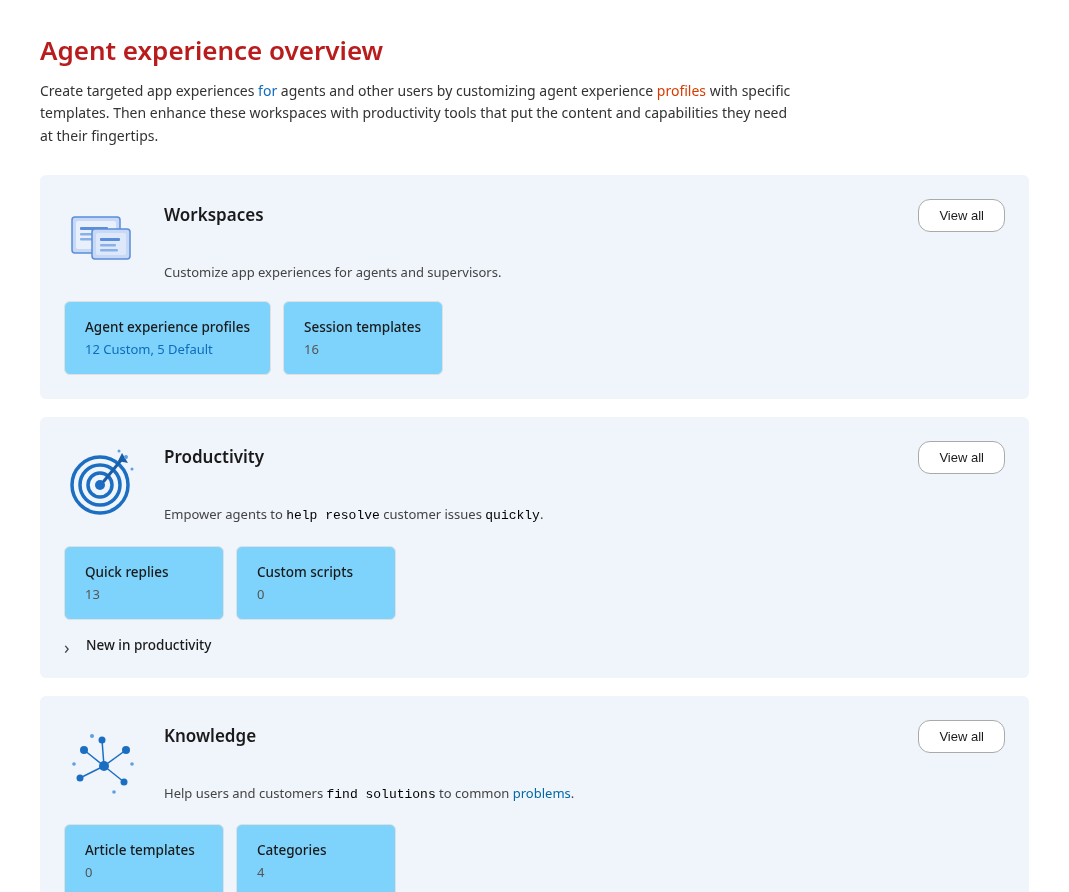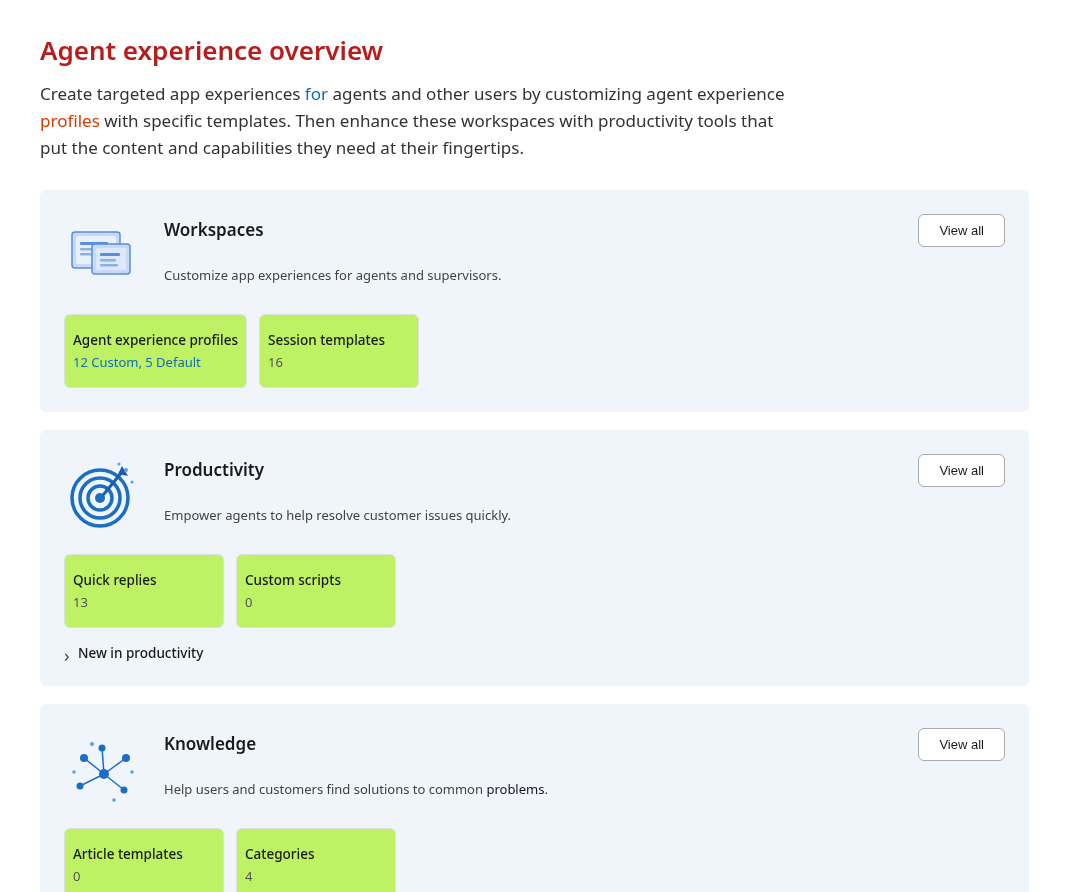--- a/index.html
+++ b/index.html
@@ -19,21 +19,21 @@
     }
 
     .page-title {
       font-size: 26px;
       font-weight: 600;
       color: #b91c1c;
       margin-bottom: 12px;
     }
 
     .page-description {
-      font-size: 17px;
+      font-size: 14px;
       color: #333;
       line-height: 1.6;
       max-width: 760px;
       margin-bottom: 28px;
     }
 
     .page-description .link-blue {
       color: #0f6cbd;
       text-decoration: none;
     }
@@ -70,68 +70,69 @@
       height: 80px;
       flex-shrink: 0;
       display: flex;
       align-items: center;
       justify-content: center;
     }
 
     .section-title-block {
       display: flex;
       flex-direction: column;
-      gap: 8px;
+      gap: 20px;
       padding-top: 4px;
     }
 
     .section-title {
       font-size: 17px;
       font-weight: 600;
       color: #1a1a1a;
     }
 
     .section-subtitle {
       font-size: 13px;
       color: #444;
       line-height: 1.4;
       margin-top: 17px;
     }
 
     .section-subtitle .link-blue {
-      color: #404040;
+      color: #000000;
+      font-family: Liberation Mono, monospace;
     }
 
     .section-subtitle .link-orange {
-      color: #0f172a;
+      color: #0369a1;
     }
 
     .view-all-btn {
       padding: 8px 20px;
       border: 1px solid #aaa;
       background: #fff;
-      border-radius: 6px;
+      border-radius: 12px;
       font-size: 13px;
       cursor: pointer;
       color: #1a1a1a;
       white-space: nowrap;
       align-self: flex-start;
     }
 
     .cards-row {
       display: flex;
       gap: 12px;
       flex-wrap: wrap;
     }
 
     .card {
-      background: #bef264;
+      background: #7dd3fc;
       border: 1px solid #e0e0e0;
       border-radius: 6px;
-      padding: 16px 8px;
+      padding: 16px 20px;
       min-width: 160px;
       flex: 0 0 auto;
     }
 
     .card-title {
       font-size: 13.5px;
       font-weight: 500;
       color: #1a1a1a;
       margin-bottom: 4px;
     }
@@ -143,20 +144,21 @@
 
     .card-value-blue {
       font-size: 13px;
       color: #0f6cbd;
     }
 
     .new-in-section {
       margin-top: 16px;
       display: flex;
       align-items: center;
+      gap: 8px;
       cursor: pointer;
     }
 
     .chevron-right {
       display: inline-block;
       width: 14px;
       height: 14px;
       position: relative;
     }
 

